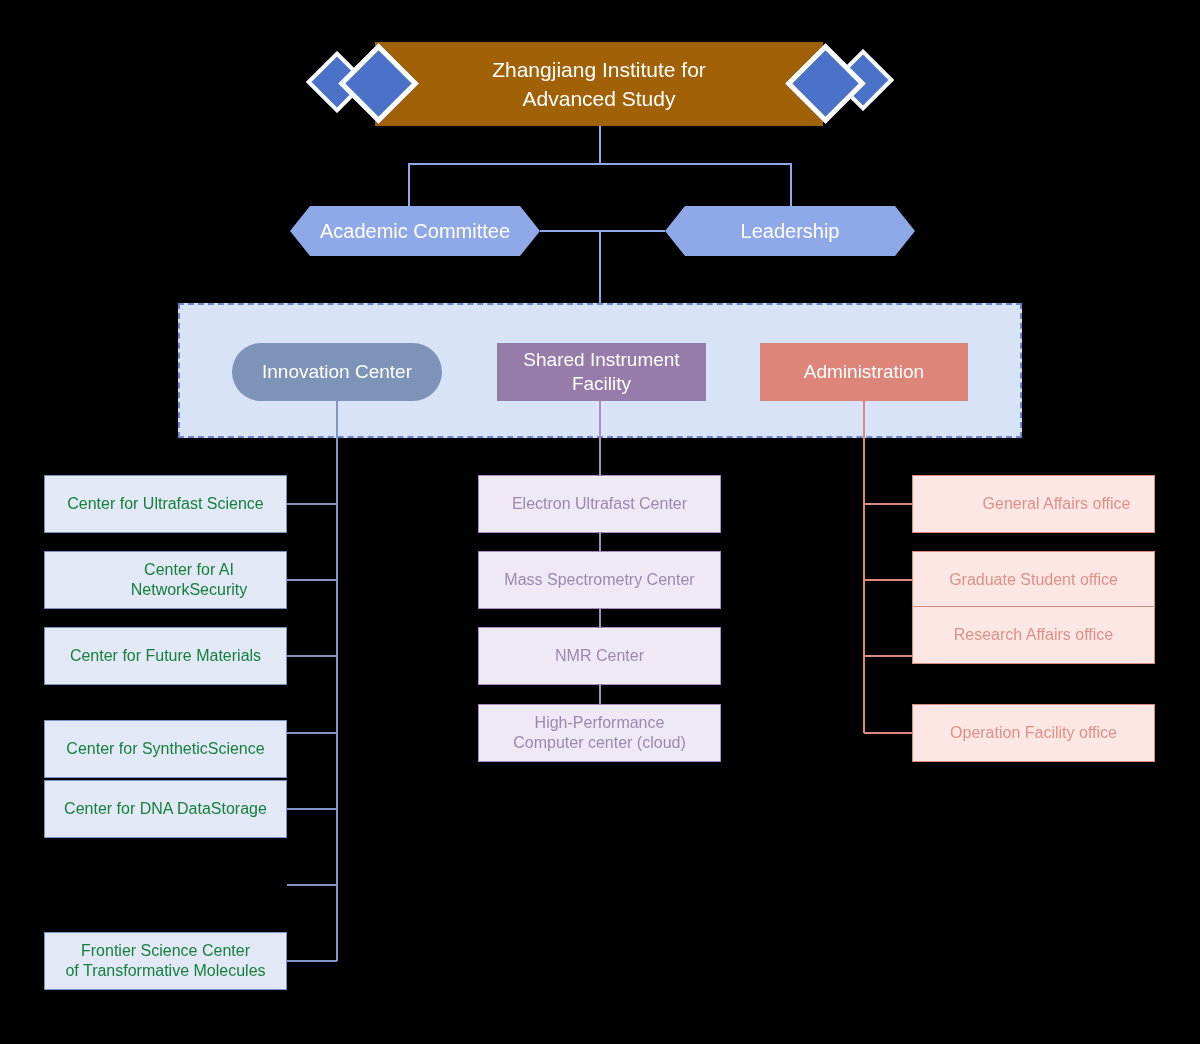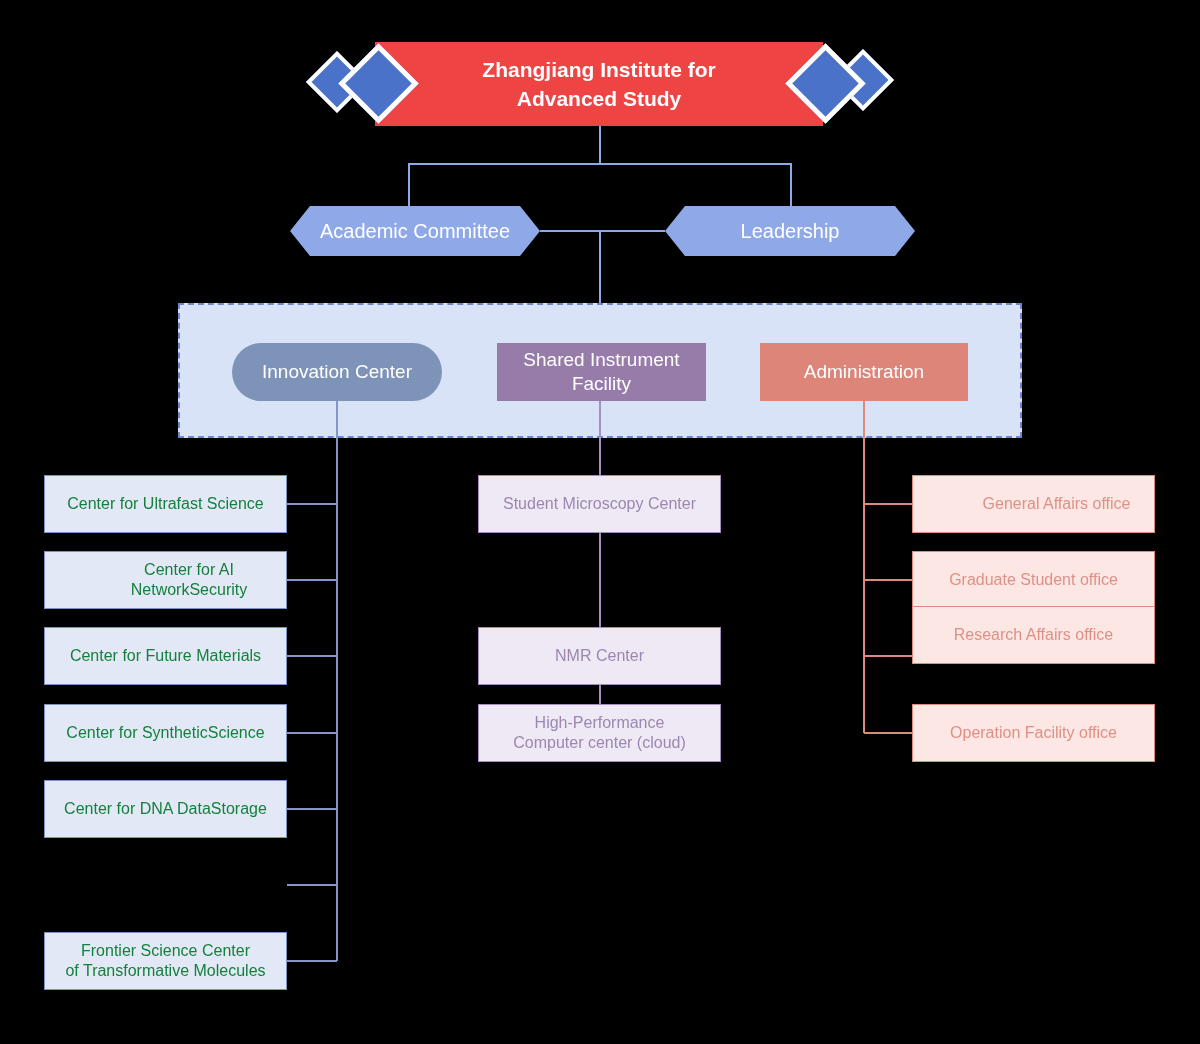--- a/index.html
+++ b/index.html
@@ -3,22 +3,22 @@
 <meta charset="utf-8">
 <style>
   html,body{margin:0;padding:0;background:#000;}
   #canvas{
     position:relative;width:1200px;height:1044px;background:#000000;
     font-family:"Liberation Sans", sans-serif;overflow:hidden;
   }
   
   .banner{
     position:absolute;left:375px;top:42px;width:448px;height:84px;
-    background:#ef4444;display:flex;align-items:center;justify-content:center;
-    color:#ffffff;font-size:21px;font-weight:bold;line-height:29px;
+    background:#a16207;display:flex;align-items:center;justify-content:center;
+    color:#ffffff;font-size:21px;font-weight:normal;line-height:29px;
     text-align:center;white-space:pre-line;z-index:2;
   }
   .diamond{position:absolute;background:#4a72c8;box-sizing:border-box;transform:rotate(45deg);}
   .diamond.small{width:44px;height:44px;border:4px solid #ffffff;z-index:3;}
   .diamond.large{width:57px;height:57px;border:5px solid #ffffff;z-index:4;}
   #dm-l-small{left:315px;top:60px;}
   #dm-l-large{left:350px;top:55px;}
   #dm-r-large{left:797px;top:55px;}
   #dm-r-small{left:841px;top:58px;}
   
@@ -110,26 +110,27 @@
     <span>Shared Instrument
 Facility</span>
   </div>
   <div class="division" id="div-admin">
     <span>Administration</span>
   </div>
 
   <div class="child c-blue" style="top:475px;">Center for Ultrafast Science</div>
   <div class="child c-blue" style="top:551px;padding-left:47px;">Center for AI NetworkSecurity</div>
   <div class="child c-blue" style="top:627px;">Center for Future Materials</div>
-  <div class="child c-blue" style="top:704px;">Center for SyntheticScience</div>
+  <div class="child c-blue" style="top:720px;">Center for SyntheticScience</div>
   <div class="child c-blue" style="top:780px;">Center for DNA DataStorage</div>
   <div class="child c-blue" style="top:932px;">Frontier Science Center
 of Transformative Molecules</div>
 
-  <div class="child c-purple" style="top:475px;">Student Microscopy Center</div>
+  <div class="child c-purple" style="top:475px;">Electron Ultrafast Center</div>
+  <div class="child c-purple" style="top:551px;">Mass Spectrometry Center</div>
   <div class="child c-purple" style="top:627px;">NMR Center</div>
   <div class="child c-purple" style="top:704px;">High-Performance
 Computer center (cloud)</div>
 
   <div class="child c-pink" style="top:475px;padding-left:46px;">General Affairs office</div>
   <div class="child c-pink" style="top:551px;">Graduate Student office</div>
   <div class="child c-pink" style="top:606px;">Research Affairs office</div>
   <div class="child c-pink" style="top:704px;">Operation Facility office</div>
 
 </div>

